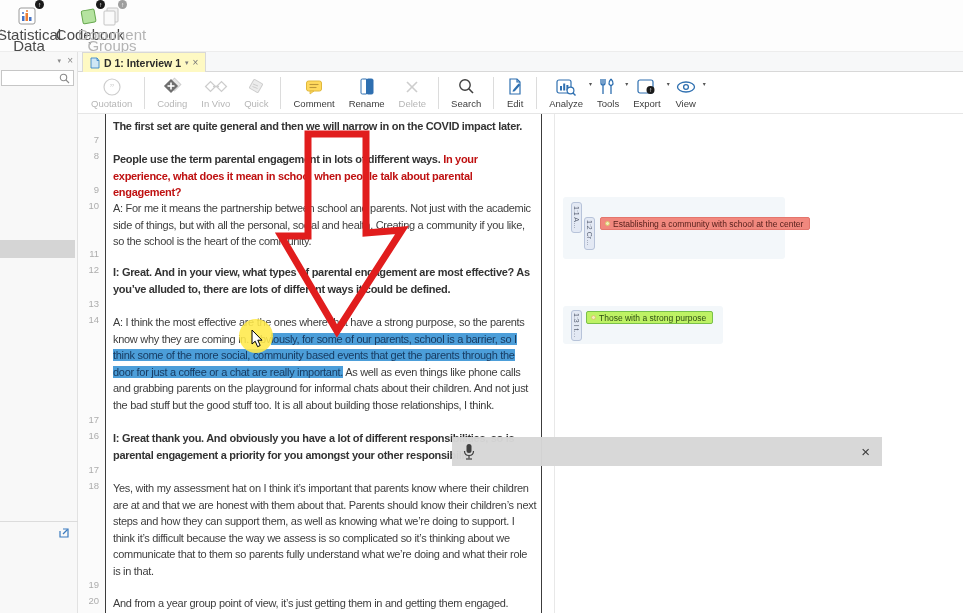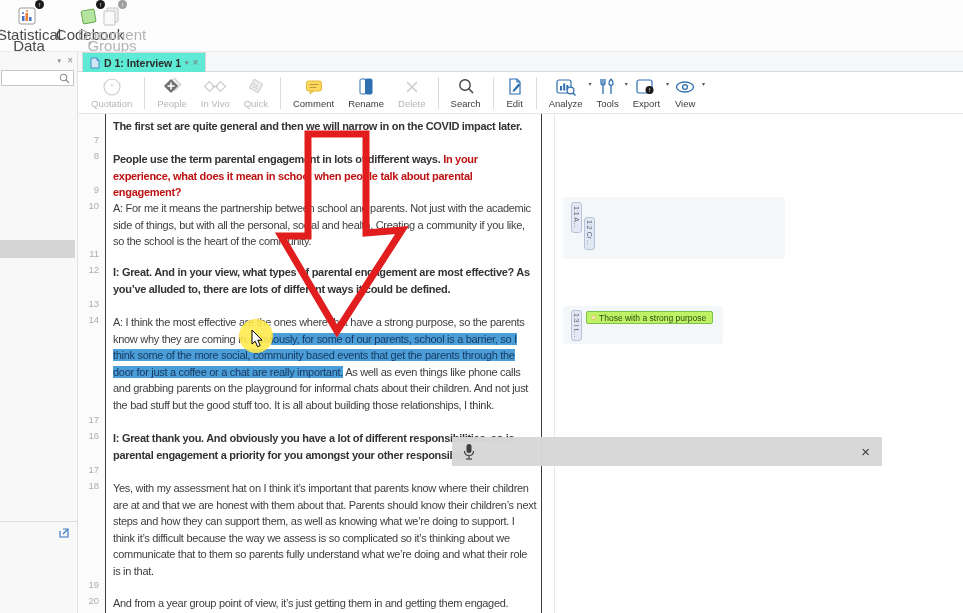--- a/index.html
+++ b/index.html
@@ -24,21 +24,21 @@
   .lp-caret { position:absolute; right:17px; top:3px; font-size:7px; color:#8a8a8a; cursor:default; }
   .lp-close { position:absolute; right:5px; top:1px; font-size:10px; color:#8a8a8a; }
   .lp-search { position:absolute; left:1px; top:18px; width:73px; height:16px; background:#fff; border:1px solid #c6c6c6; display:flex; align-items:center; }
   .lp-search input { flex:1; border:none; outline:none; font-size:9px; width:52px; background:transparent; }
   .lp-selected-row { position:absolute; left:0; top:188px; width:75px; height:18px; background:#d5d5d5; }
   .lp-divider { position:absolute; left:0; top:469px; width:78px; height:1px; background:#dcdcdc; }
   .lp-ext { position:absolute; left:57px; top:474px; width:14px; height:14px; }
 
   
   .tabstrip { position:absolute; left:78px; top:52px; width:885px; height:20px; background:#f7f8f9; border-bottom:1px solid #d8d8d8; }
-  .tab { position:absolute; left:4px; top:0; height:20px; background:#5eead4; border:1px solid #d8d8d8; border-bottom:none; display:flex; align-items:center; gap:4px; padding:0 7px; z-index:2; }
+  .tab { position:absolute; left:4px; top:0; height:20px; background:#fef9c3; border:1px solid #d8d8d8; border-bottom:none; display:flex; align-items:center; gap:4px; padding:0 7px; z-index:2; }
   .tab-title { font-size:10.5px; color:#2b2b2b; font-weight:700; white-space:nowrap; }
   .tab-caret { font-size:7px; color:#777; }
   .tab-close { font-size:10px; color:#777; line-height:10px; }
 
   
   .toolbar { position:absolute; left:78px; top:72px; width:885px; height:42px; background:#fff; border-bottom:1px solid #e6e6e6; display:flex; align-items:center; padding-left:6px; }
   .tbtn { display:flex; flex-direction:column; align-items:center; justify-content:center; height:40px; padding:0 7px; position:relative; }
   .tbtn .tic { height:20px; display:flex; align-items:center; justify-content:center; position:relative; }
   .tbtn .tlabel { font-size:9.5px; color:#3c3c3c; margin-top:1px; white-space:nowrap; }
   .tbtn.disabled .tlabel { color:#b6b6b6; }
@@ -173,21 +173,21 @@
 
     <div class="tbtn disabled">
       <span class="tic">
         <svg width="22" height="20" viewBox="0 0 22 20">
           <rect x="9" y="3" width="9" height="9" transform="rotate(45 13.5 7.5)" fill="#e8e8e8" stroke="#cfcfcf"></rect>
           <rect x="5" y="4" width="10" height="10" transform="rotate(45 10 9)" fill="#6f6f6f"></rect>
           <rect x="9.2" y="5.5" width="1.6" height="7" fill="#fff"></rect>
           <rect x="6.5" y="8.2" width="7" height="1.6" fill="#fff"></rect>
         </svg>
       </span>
-      <span class="tlabel">People</span>
+      <span class="tlabel">Coding</span>
     </div>
 
     <div class="tbtn disabled">
       <span class="tic">
         <svg width="24" height="20" viewBox="0 0 24 20">
           <rect x="3" y="6" width="7" height="7" transform="rotate(45 6.5 9.5)" fill="none" stroke="#cdcdcd" stroke-width="1.3"></rect>
           <rect x="14" y="6" width="7" height="7" transform="rotate(45 17.5 9.5)" fill="none" stroke="#cdcdcd" stroke-width="1.3"></rect>
           <line x1="9" y1="9.5" x2="15" y2="9.5" stroke="#cdcdcd" stroke-width="1.3"></line>
         </svg>
       </span>
@@ -345,20 +345,24 @@
       <div class="para" style="top:366px;">Yes, with my assessment hat on I think it’s important that parents know where their children are at and that we are honest with them about that. Parents should know their children’s next steps and how they can support them, as well as knowing what we’re doing to support. I think it’s difficult because the way we assess is so complicated so it’s thinking about we communicate that to them so parents fully understand what we’re doing and what their role is in that.</div>
       <div class="para" style="top:481px;">And from a year group point of view, it’s just getting them in and getting them engaged.</div>
     </div>
 
     <div class="vline-dark-r"></div>
     <div class="vline-light"></div>
 
     <div class="codegroup-bg" style="left:485px; top:83px; width:222px; height:62px;"></div>
     <div class="qpill" style="left:493px; top:88px; height:31px;">1:1 A…</div>
     <div class="qpill" style="left:506px; top:103px; height:33px;">1:2 Cr…</div>
+    <div class="codelabel salmon" style="left:522px; top:103px;">
+      <span class="dot"></span>
+      <span>Establishing a community with school at the center</span>
+    </div>
 
     <div class="codegroup-bg" style="left:485px; top:192px; width:160px; height:38px;"></div>
     <div class="qpill" style="left:493px; top:196px; height:31px;">1:3 I t…</div>
     <div class="codelabel green" style="left:508px; top:197px;">
       <span class="dot"></span>
       <span>Those with a strong purpose</span>
     </div>
   </div>
 
   <div class="dictbar">

